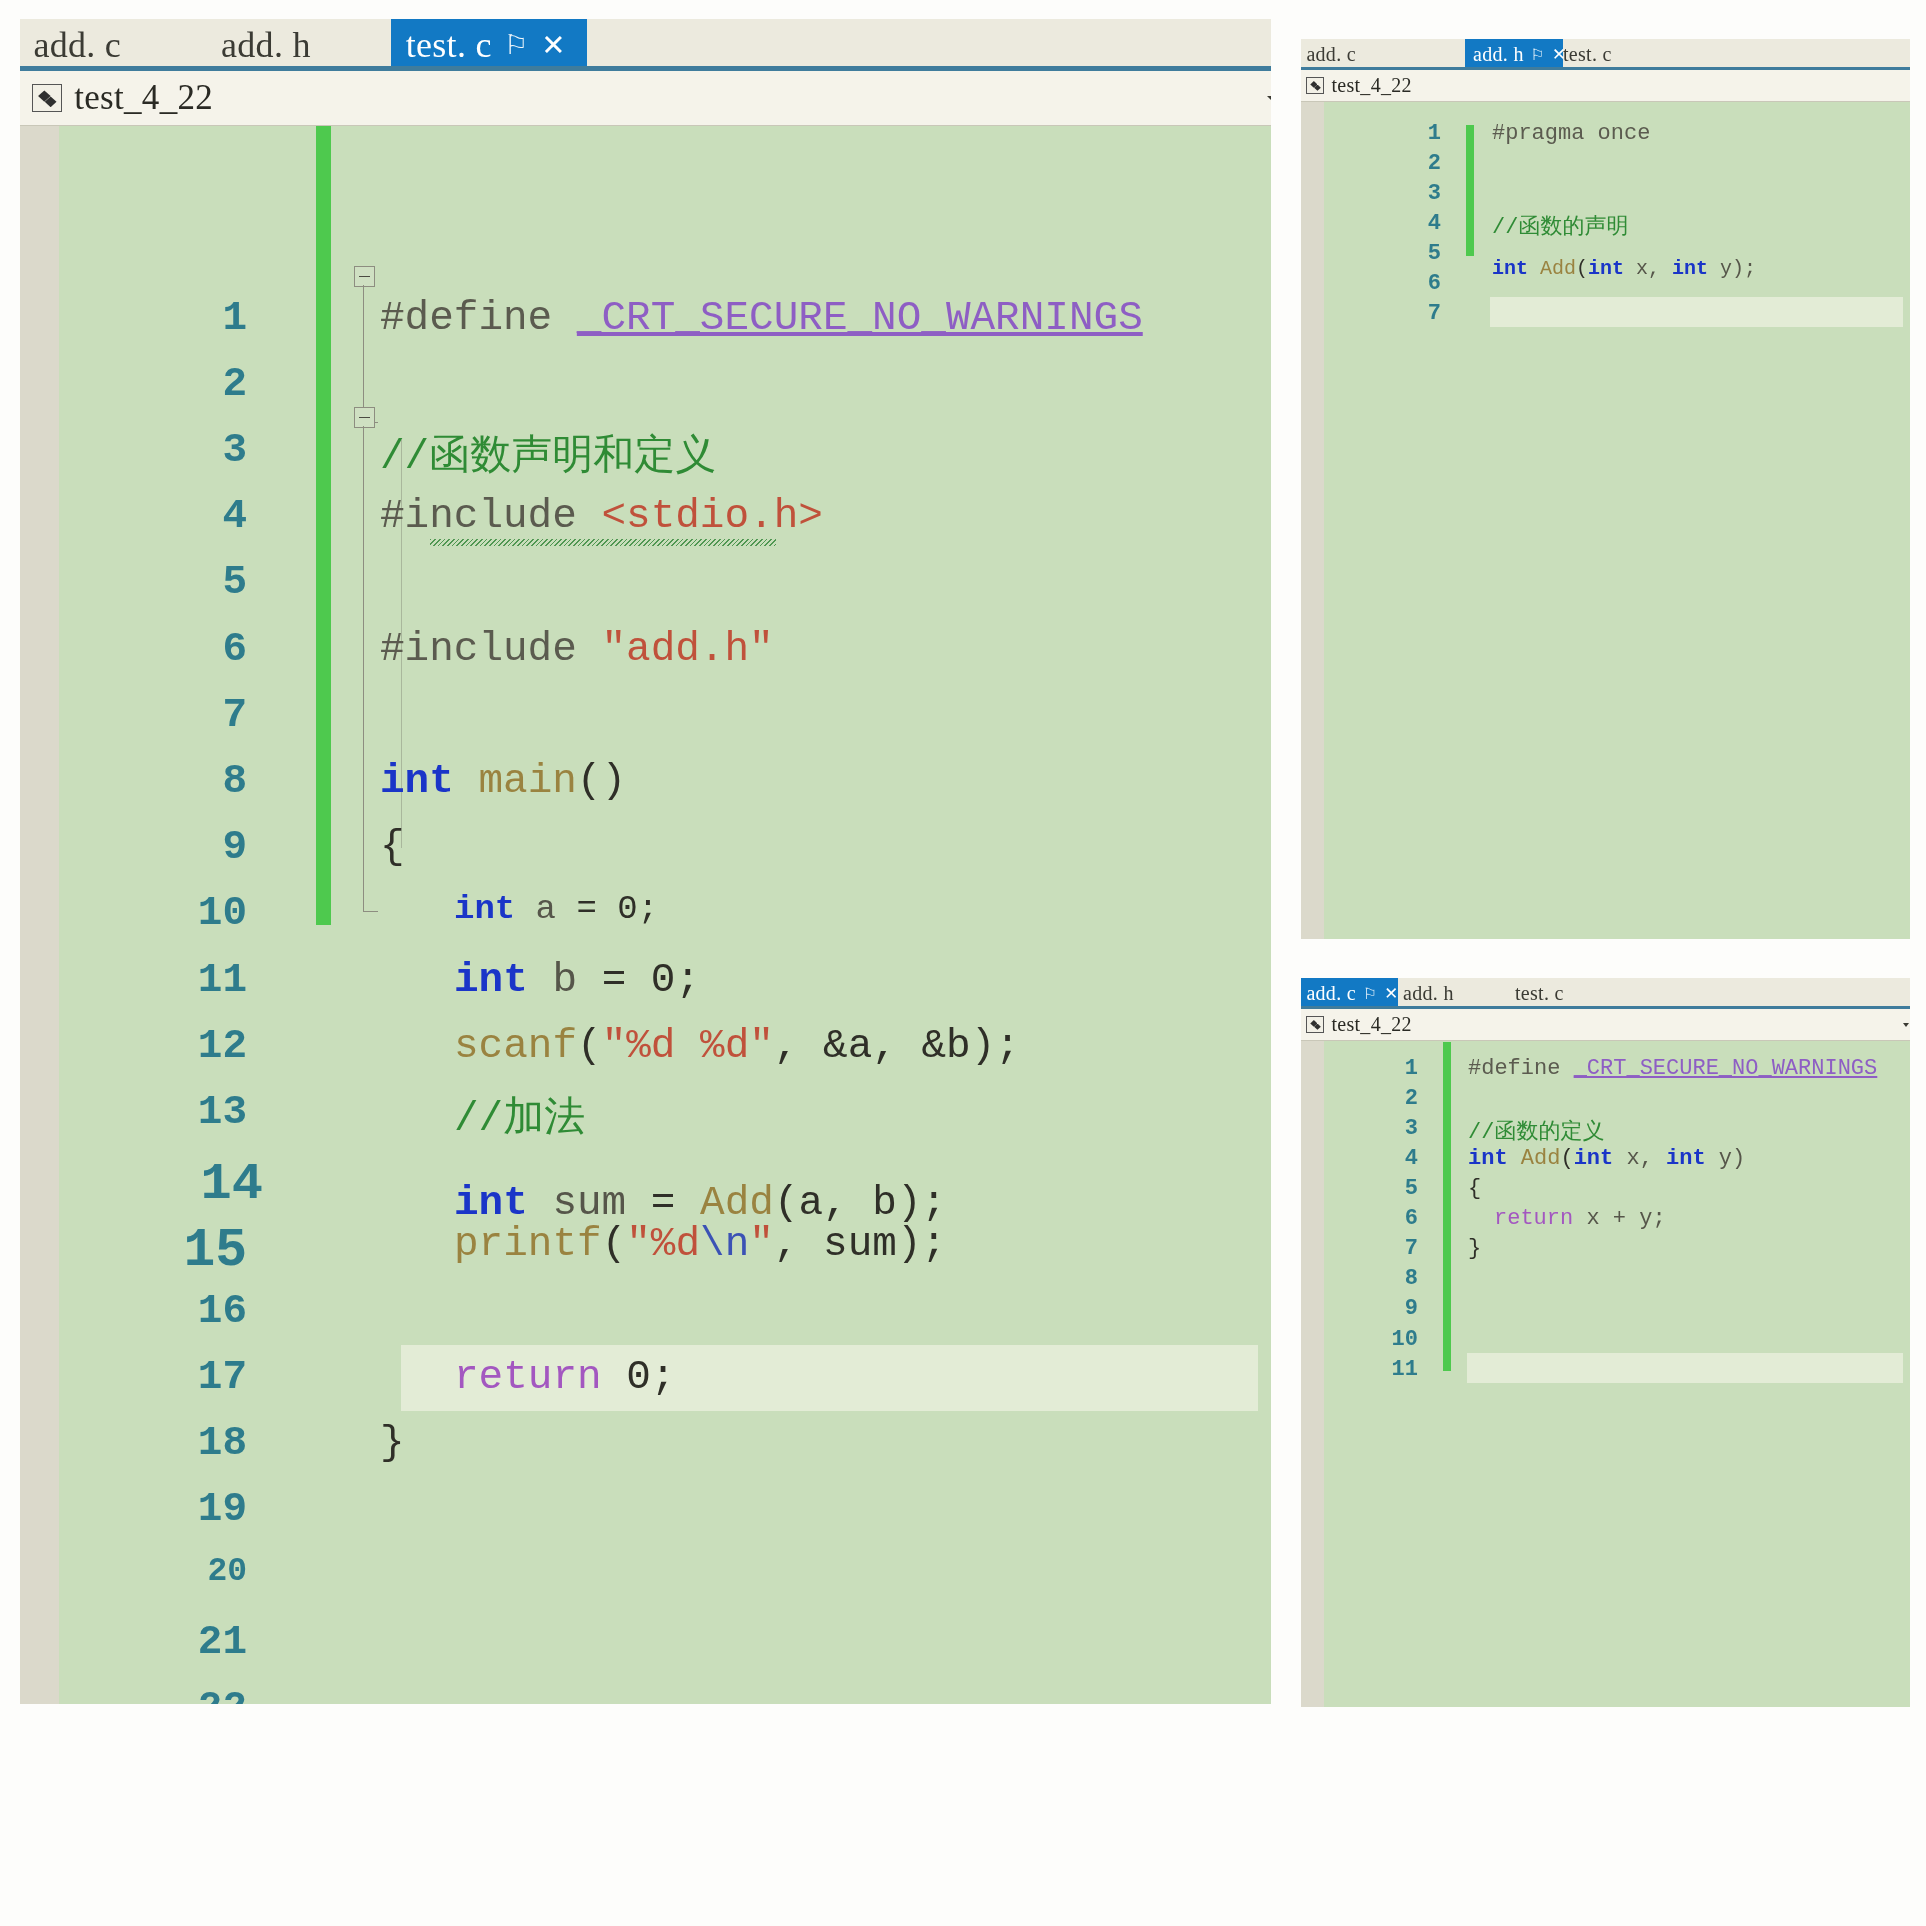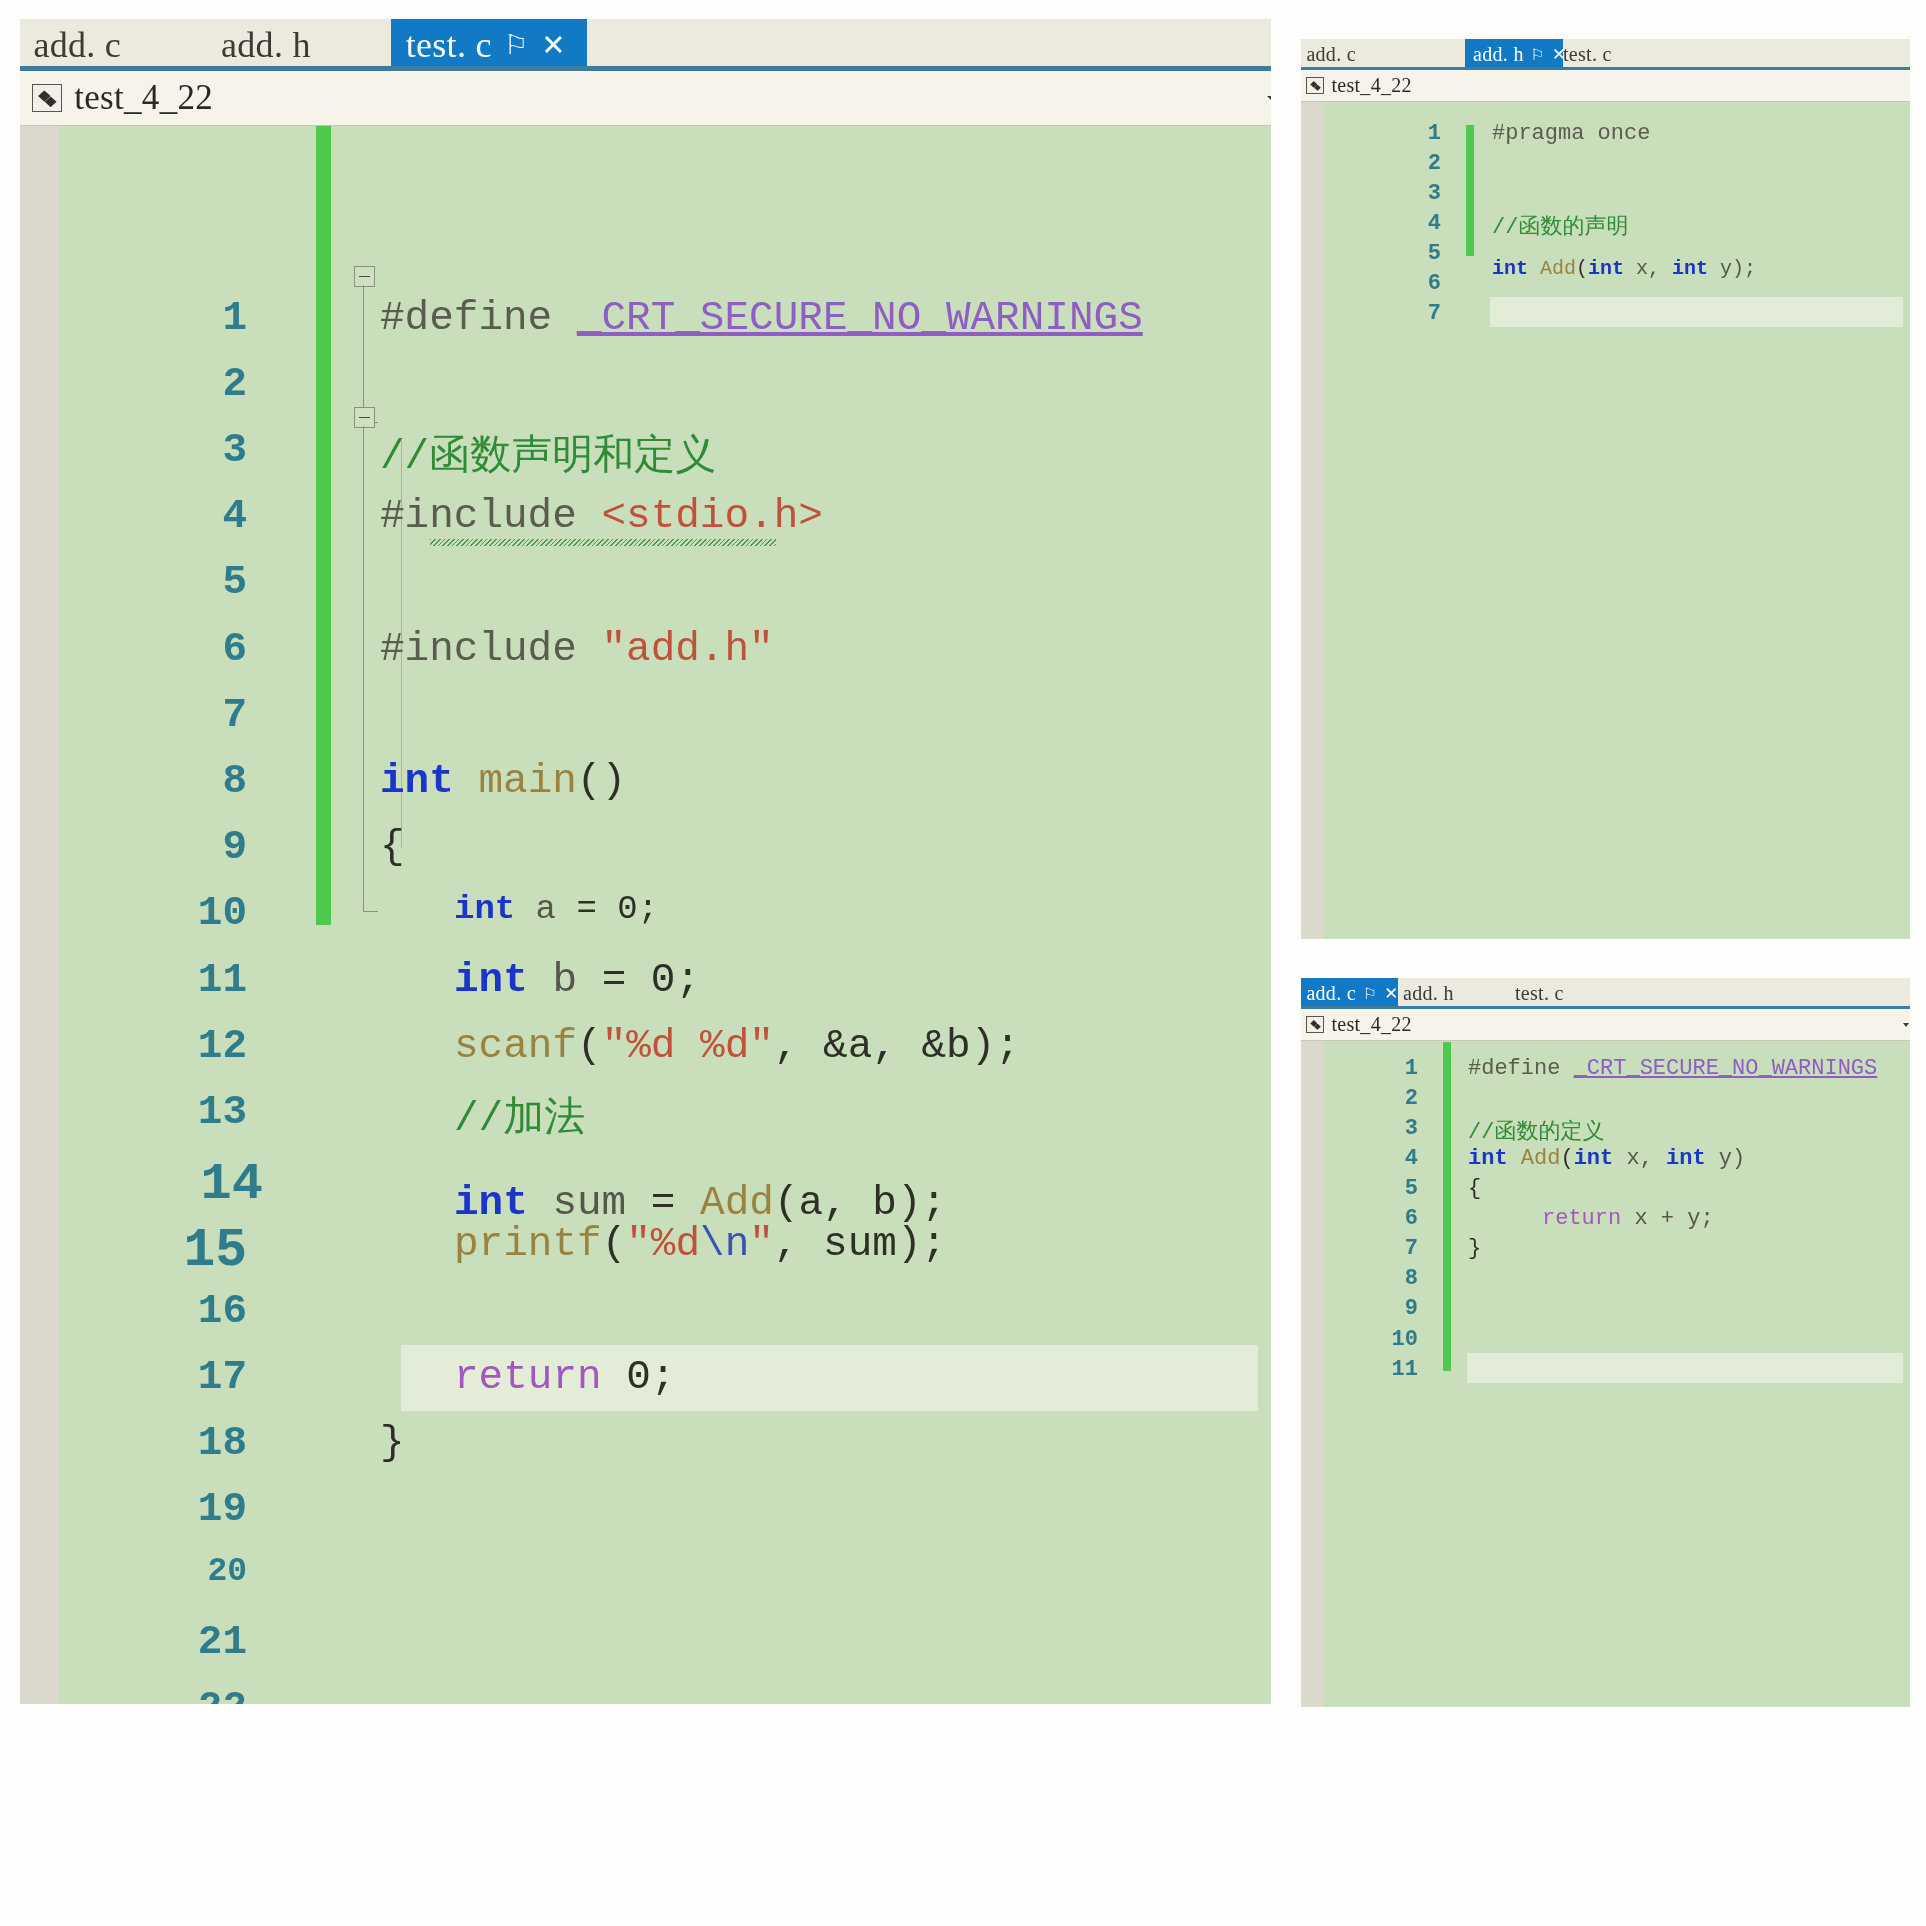--- a/index.html
+++ b/index.html
@@ -273,21 +273,21 @@
           <div class="lineno" style="top: 14.7px; left: 0px; width: 117px; font-size: 22px;">1</div>
           <div class="codeline" style="top: 14.7px; font-size: 22px; left: 167px;"><span class="k-pre">#define </span><span class="k-macro">_CRT_SECURE_NO_WARNINGS</span></div>
           <div class="lineno" style="top: 45px; left: 0px; width: 117px; font-size: 22px;">2</div>
           <div class="lineno" style="top: 75px; left: 0px; width: 117px; font-size: 22px;">3</div>
           <div class="codeline" style="top: 75px; font-size: 22px; left: 167px;"><span class="k-cmt">//函数的定义</span></div>
           <div class="lineno" style="top: 105px; left: 0px; width: 117px; font-size: 22px;">4</div>
           <div class="codeline" style="top: 105px; font-size: 22px; left: 167px;"><span class="k-type">int</span><span class="k-id"> </span><span class="k-fn">Add</span><span class="k-num">(</span><span class="k-type">int</span><span class="k-id"> x, </span><span class="k-type">int</span><span class="k-id"> y)</span></div>
           <div class="lineno" style="top: 135px; left: 0px; width: 117px; font-size: 22px;">5</div>
           <div class="codeline" style="top: 135px; font-size: 22px; left: 167px;"><span class="k-num">{</span></div>
           <div class="lineno" style="top: 165px; left: 0px; width: 117px; font-size: 22px;">6</div>
-          <div class="codeline" style="top: 165px; font-size: 22px; left: 193px; margin-left: 48px;"><span class="k-ret">return</span><span class="k-id"> x + y;</span></div>
+          <div class="codeline" style="top: 165px; font-size: 22px; left: 193px;"><span class="k-ret">return</span><span class="k-id"> x + y;</span></div>
           <div class="lineno" style="top: 195px; left: 0px; width: 117px; font-size: 22px;">7</div>
           <div class="codeline" style="top: 195px; font-size: 22px; left: 167px;"><span class="k-num">}</span></div>
           <div class="lineno" style="top: 225px; left: 0px; width: 117px; font-size: 22px;">8</div>
           <div class="lineno" style="top: 255px; left: 0px; width: 117px; font-size: 22px;">9</div>
           <div class="lineno" style="top: 286px; left: 0px; width: 117px; font-size: 22px;">10</div>
           <div class="curline" style="top: 312px; height: 30px; left: 166px; right: 6.7px;"></div>
           <div class="lineno" style="top: 316px; left: 0px; width: 117px; font-size: 22px;">11</div>
         </div>
     </div>
   </div>

